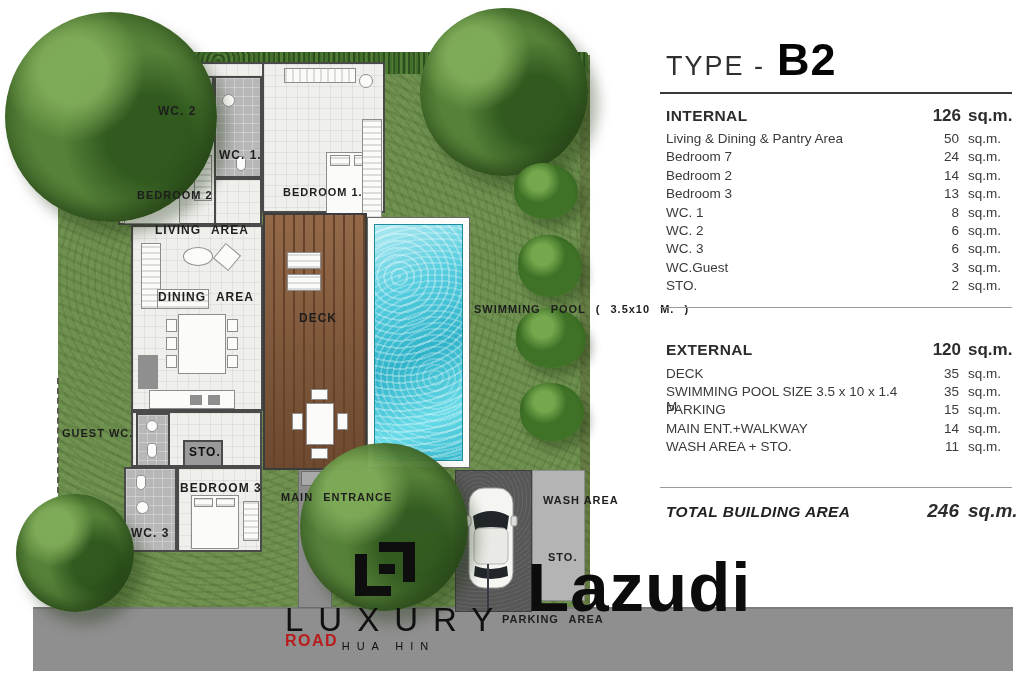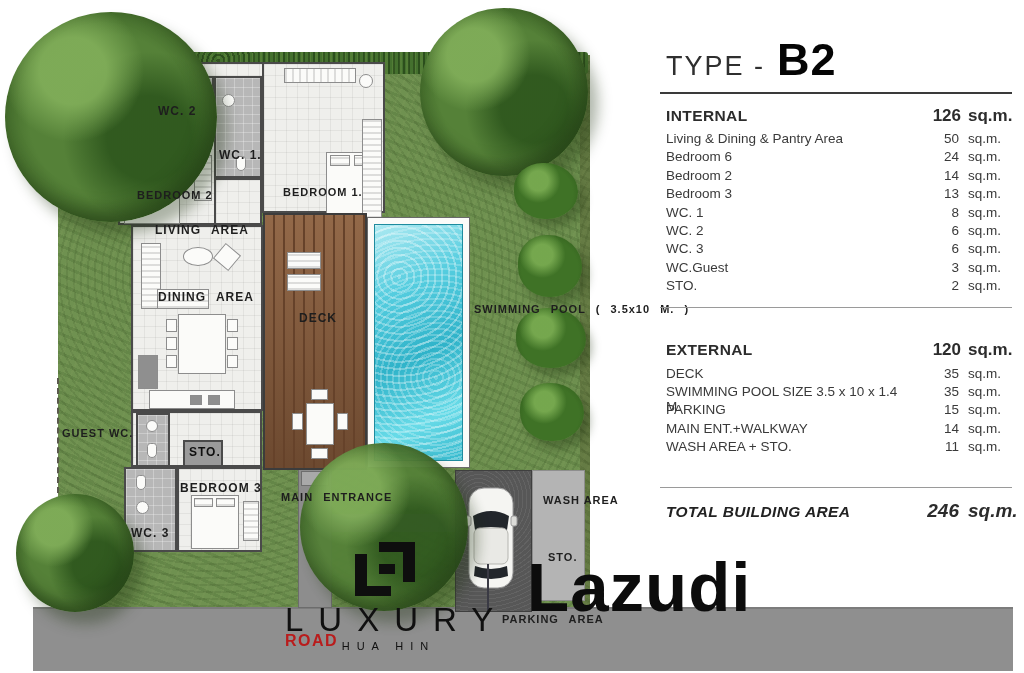--- a/index.html
+++ b/index.html
@@ -324,21 +324,21 @@
       </span>
     </div>
     <div class="row">
         <span>Living &amp; Dining  &amp; Pantry Area</span>
         <span class="val">
           <span class="num">50</span>
           <span class="unit">sq.m.</span>
         </span>
       </div>
     <div class="row">
-        <span>Bedroom  6</span>
+        <span>Bedroom  7</span>
         <span class="val">
           <span class="num">24</span>
           <span class="unit">sq.m.</span>
         </span>
       </div>
     <div class="row">
         <span>Bedroom  2</span>
         <span class="val">
           <span class="num">14</span>
           <span class="unit">sq.m.</span>

